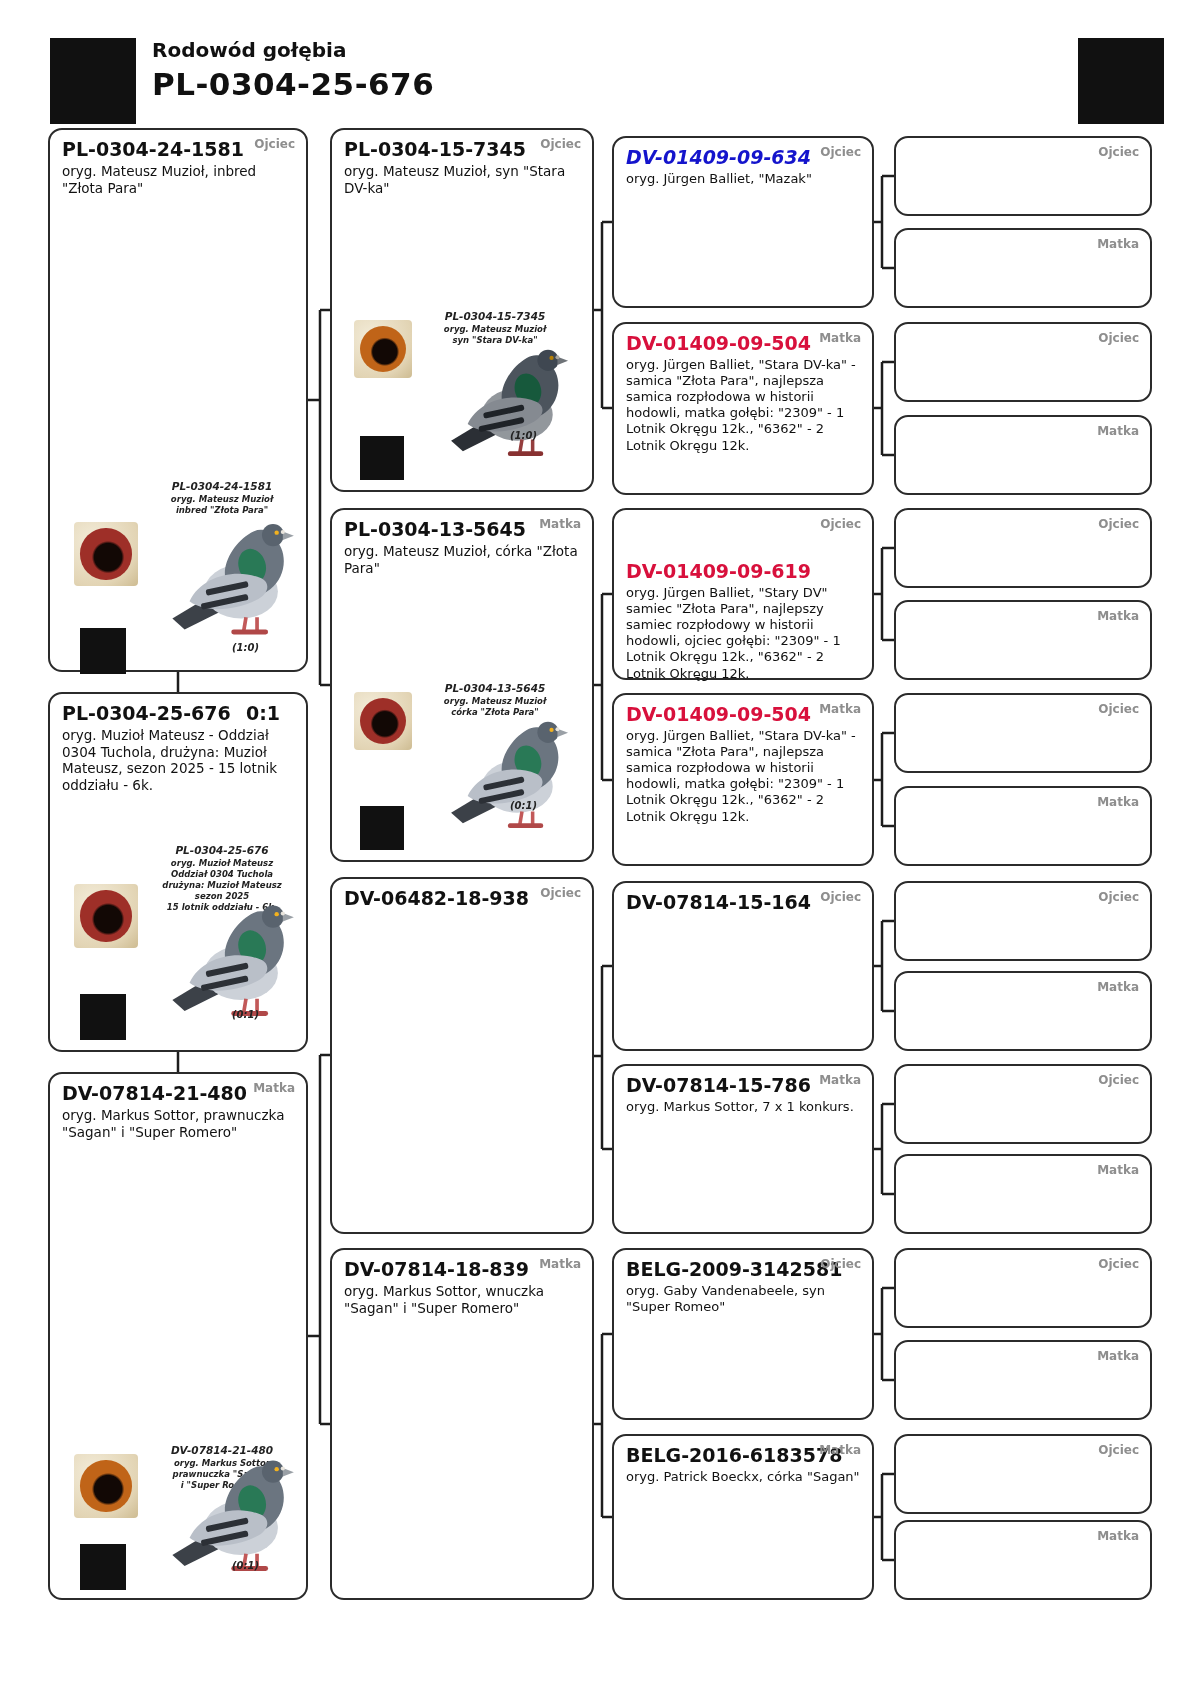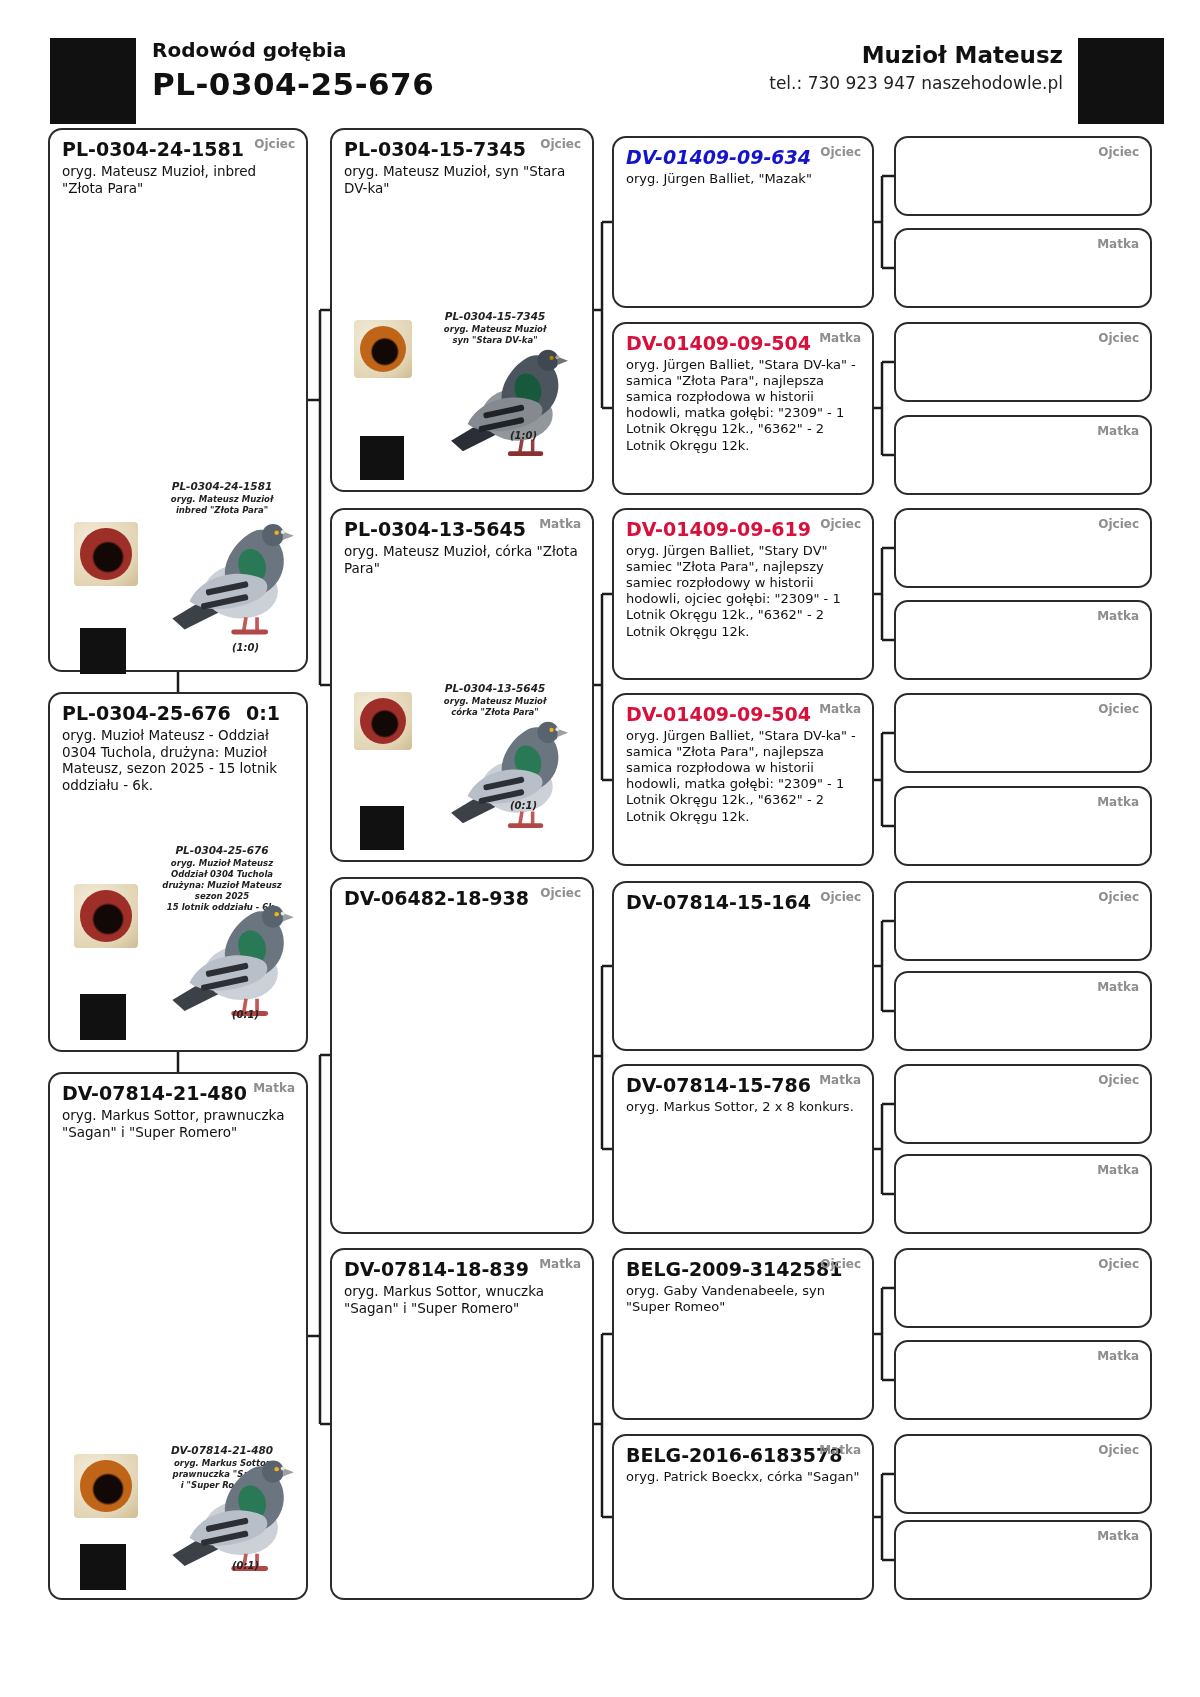--- a/index.html
+++ b/index.html
@@ -268,24 +268,20 @@
         <rect x="18" y="0" width="7" height="7"></rect>
         <rect x="19" y="1" width="5" height="5" fill="#fff"></rect>
         <rect x="20" y="2" width="3" height="3"></rect>
         <rect x="0" y="18" width="7" height="7"></rect>
         <rect x="1" y="19" width="5" height="5" fill="#fff"></rect>
         <rect x="2" y="20" width="3" height="3"></rect>
       </svg></div>
   <div class="hdr-titles">
     <div class="doc-type">Rodowód gołębia</div>
     <div class="main-ring-title">PL-0304-25-676</div>
-  </div>
-  <div class="hdr-right">
-    <div class="breeder">Muzioł Mateusz</div>
-    <div class="contact">tel.: 730 923 947 naszehodowle.pl</div>
   </div>
   <div class="hdr-qr qr" style="left:1078px;top:38px;width:86px;height:86px"><svg viewBox="0 0 25 25" shape-rendering="crispEdges">
         <rect width="25" height="25" fill="#fff"></rect>
         <rect x="11" y="0" width="1" height="1"></rect>
         <rect x="12" y="0" width="1" height="1"></rect>
         <rect x="16" y="0" width="1" height="1"></rect>
         <rect x="10" y="1" width="1" height="1"></rect>
         <rect x="11" y="1" width="1" height="1"></rect>
         <rect x="14" y="1" width="1" height="1"></rect>
         <rect x="16" y="1" width="1" height="1"></rect>
@@ -1264,36 +1260,36 @@
     <div class="ring" style="color: rgb(20, 20, 204); font-style: italic;">DV-01409-09-634</div>
     <div class="desc">oryg. Jürgen Balliet, "Mazak"</div>
   </section>
   <section class="box g3" style="left:612px;top:322px;width:262px;height:173px">
     <div class="role" style="color: rgb(142, 142, 142);">Matka</div>
     <div class="ring" style="color: rgb(216, 16, 60);">DV-01409-09-504</div>
     <div class="desc">oryg. Jürgen Balliet, "Stara DV-ka" - samica "Złota Para", najlepsza samica rozpłodowa w historii hodowli, matka gołębi: "2309" - 1 Lotnik Okręgu 12k., "6362" - 2 Lotnik Okręgu 12k.</div>
   </section>
   <section class="box g3" style="left:612px;top:508px;width:262px;height:172px">
     <div class="role" style="color: rgb(142, 142, 142);">Ojciec</div>
-    <div class="ring" style="color: rgb(216, 16, 60);">DV-01409-09-619</div>
+    <div class="ring" style="color: rgb(216, 16, 60); margin-top: 42px;">DV-01409-09-619</div>
     <div class="desc">oryg. Jürgen Balliet, "Stary DV" samiec "Złota Para", najlepszy samiec rozpłodowy w historii hodowli, ojciec gołębi: "2309" - 1 Lotnik Okręgu 12k., "6362" - 2 Lotnik Okręgu 12k.</div>
   </section>
   <section class="box g3" style="left:612px;top:693px;width:262px;height:173px">
     <div class="role" style="color: rgb(142, 142, 142);">Matka</div>
     <div class="ring" style="color: rgb(216, 16, 60);">DV-01409-09-504</div>
     <div class="desc">oryg. Jürgen Balliet, "Stara DV-ka" - samica "Złota Para", najlepsza samica rozpłodowa w historii hodowli, matka gołębi: "2309" - 1 Lotnik Okręgu 12k., "6362" - 2 Lotnik Okręgu 12k.</div>
   </section>
   <section class="box g3" style="left:612px;top:881px;width:262px;height:170px">
     <div class="role" style="color: rgb(142, 142, 142);">Ojciec</div>
     <div class="ring">DV-07814-15-164</div>
   </section>
   <section class="box g3" style="left:612px;top:1064px;width:262px;height:170px">
     <div class="role" style="color: rgb(142, 142, 142);">Matka</div>
     <div class="ring">DV-07814-15-786</div>
-    <div class="desc">oryg. Markus Sottor, 2 x 8 konkurs.</div>
+    <div class="desc">oryg. Markus Sottor, 7 x 1 konkurs.</div>
   </section>
   <section class="box g3" style="left:612px;top:1248px;width:262px;height:172px">
     <div class="role" style="color: rgb(142, 142, 142);">Ojciec</div>
     <div class="ring">BELG-2009-3142581</div>
     <div class="desc">oryg. Gaby Vandenabeele, syn "Super Romeo"</div>
   </section>
   <section class="box g3" style="left:612px;top:1434px;width:262px;height:166px">
     <div class="role" style="color: rgb(142, 142, 142);">Matka</div>
     <div class="ring">BELG-2016-6183578</div>
     <div class="desc">oryg. Patrick Boeckx, córka "Sagan"</div>

